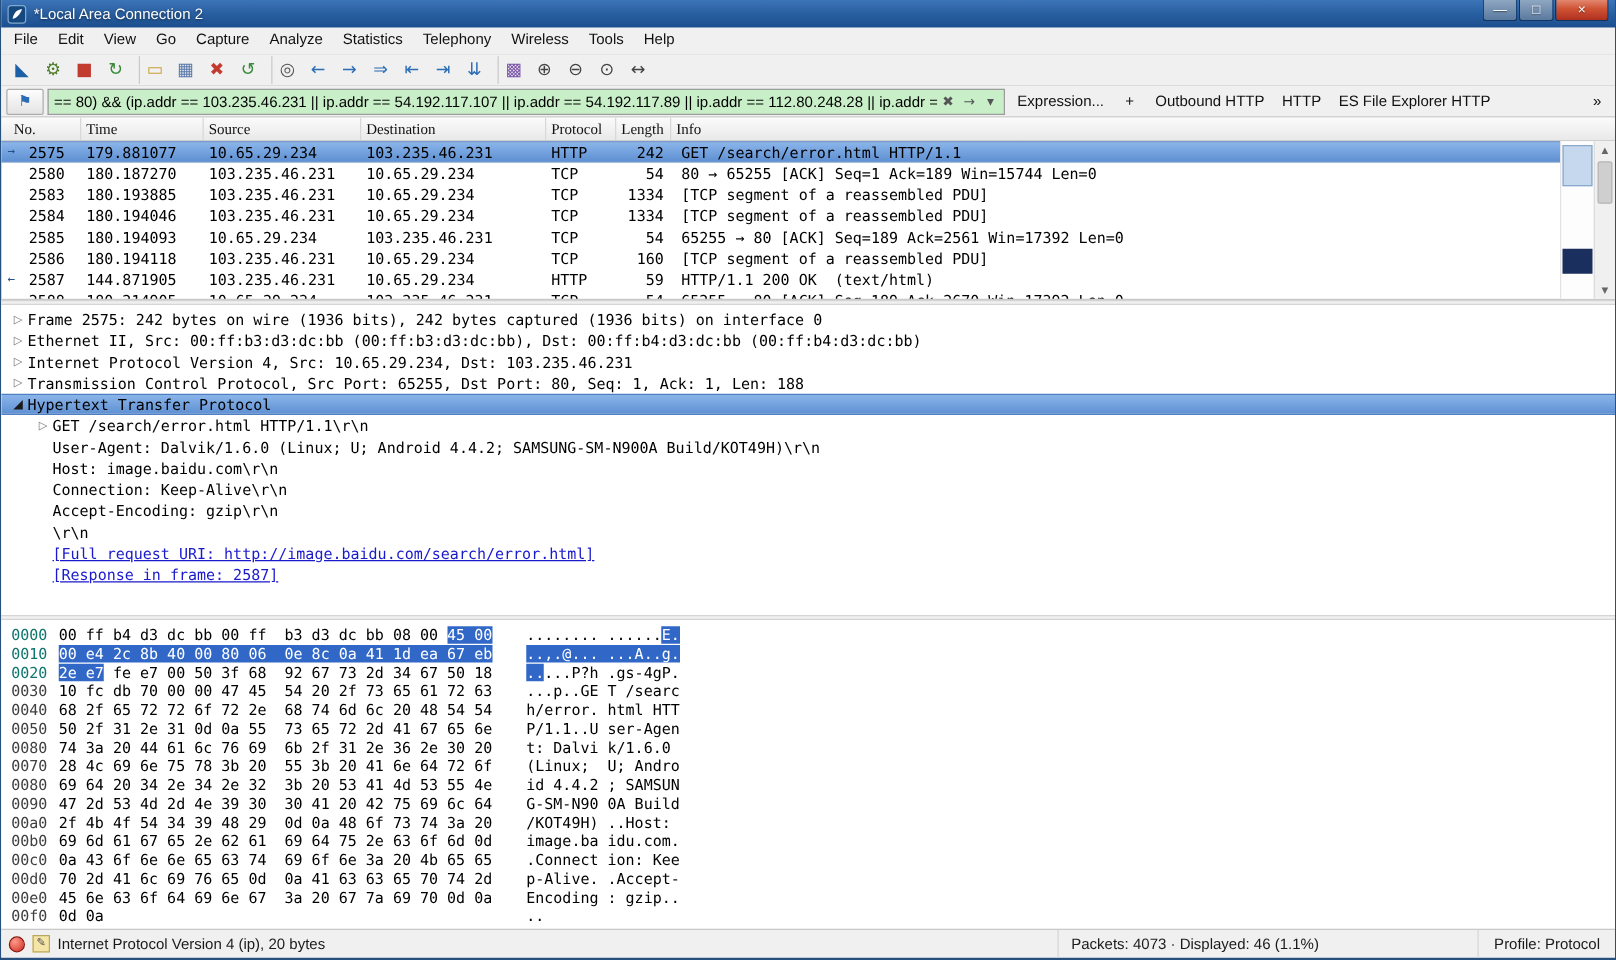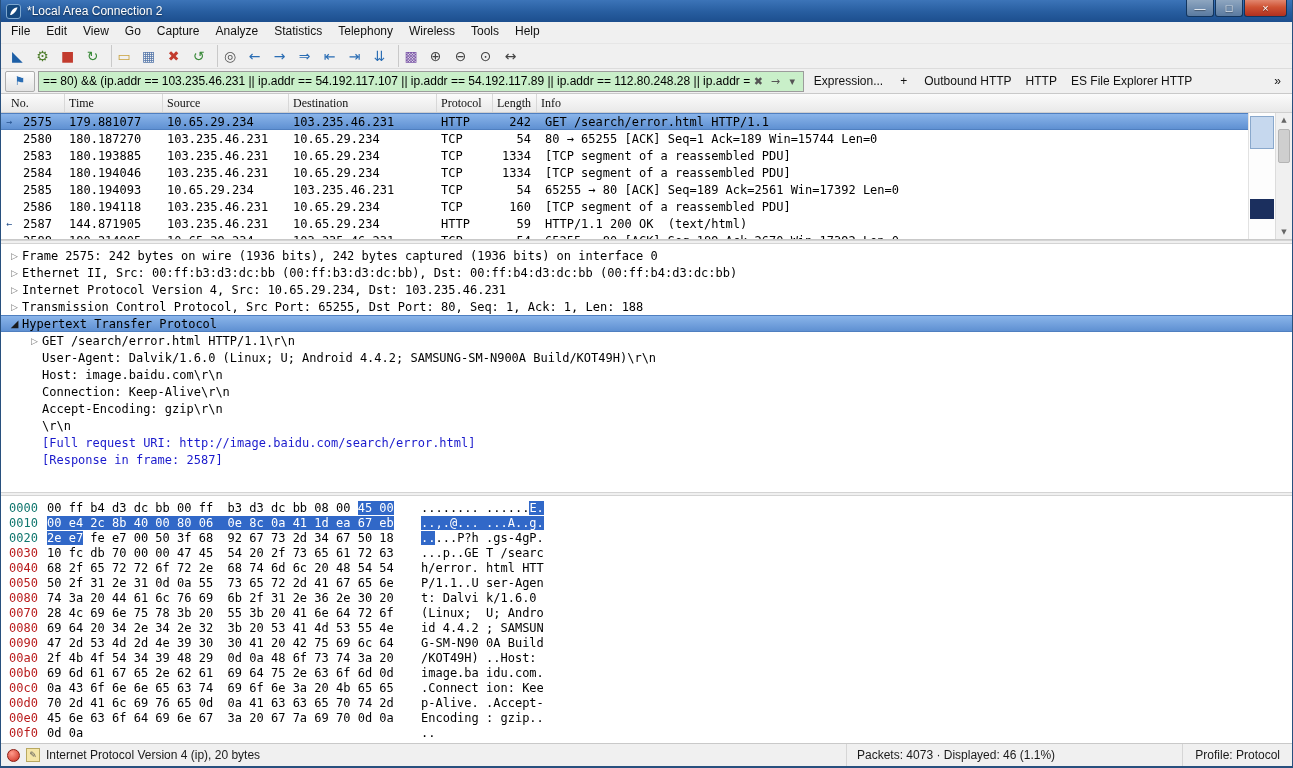--- a/index.html
+++ b/index.html
@@ -51,25 +51,25 @@
   .sarrow.up{top:0}.sarrow.down{bottom:0}
   .sthumb{position:absolute;left:2px;right:2px;top:16px;height:34px;background:#cfcfcf;border:1px solid #b4b4b4;border-radius:2px}
   .splitter{height:4px;flex:none;background:#f0f0f0;border-top:1px solid #d4d4d4;border-bottom:1px solid #d4d4d4}
   
   .details{height:248px;flex:none;overflow:hidden;background:#fff;padding-top:3px;font:12px "DejaVu Sans Mono",monospace}
   .drow{height:17px;display:flex;align-items:center;white-space:pre}
   .drow.ind0{padding-left:6px}.drow.ind1{padding-left:26px}
   .drow.selected{background:linear-gradient(var(--sel-row-top),var(--sel-row-bot));border-top:1px solid #4f7fc0;border-bottom:1px solid #4f7fc0}
   .exp{width:15px;flex:none;text-align:center;font-size:9px;color:#777;font-family:"DejaVu Sans",sans-serif}
   .exp.expanded{color:#1a1a1a;font-size:10px}
-  .drow.link .dtext{color:var(--link);}
+  .drow.link .dtext{color:var(--link);text-decoration:underline}
   
   .hexpane{flex:1;overflow:hidden;background:#fff;padding:5px 0 0 8px;font:12px "DejaVu Sans Mono",monospace}
   .hxrow{height:15px;display:flex;white-space:pre}
-  .hoff{width:38px;flex:none;color:#b91c1c}
+  .hoff{width:38px;flex:none;color:#404040}
   .hxrow.active .hoff{color:#0f766e}
   .hbytes{width:356px;flex:none}
   .hascii{margin-left:18px}
   .hl{background:var(--sel);color:#fff}
   
   .statusbar{height:23px;flex:none;background:#f0f0f0;border-top:1px solid #c9c9c9;display:flex;align-items:center;font-size:12px;color:#1a1a1a}
   .sb-left{flex:0 0 846px;display:flex;align-items:center;gap:6px;padding-left:6px;height:100%;border-right:1px solid #d6d6d6}
   .expert-dot{width:13px;height:13px;border-radius:50%;background:radial-gradient(circle at 35% 30%,#ff9a8a,#cc2e20);border:1px solid #8a1a10;flex:none}
   .comment-icon{width:14px;height:14px;background:#f5e6a8;border:1px solid #b8a860;display:flex;align-items:center;justify-content:center;font-size:9px;color:#555;flex:none;font-family:"DejaVu Sans",sans-serif}
   .sb-mid{flex:1;display:flex;align-items:center;padding-left:10px;height:100%;border-right:1px solid #d6d6d6;white-space:pre}

